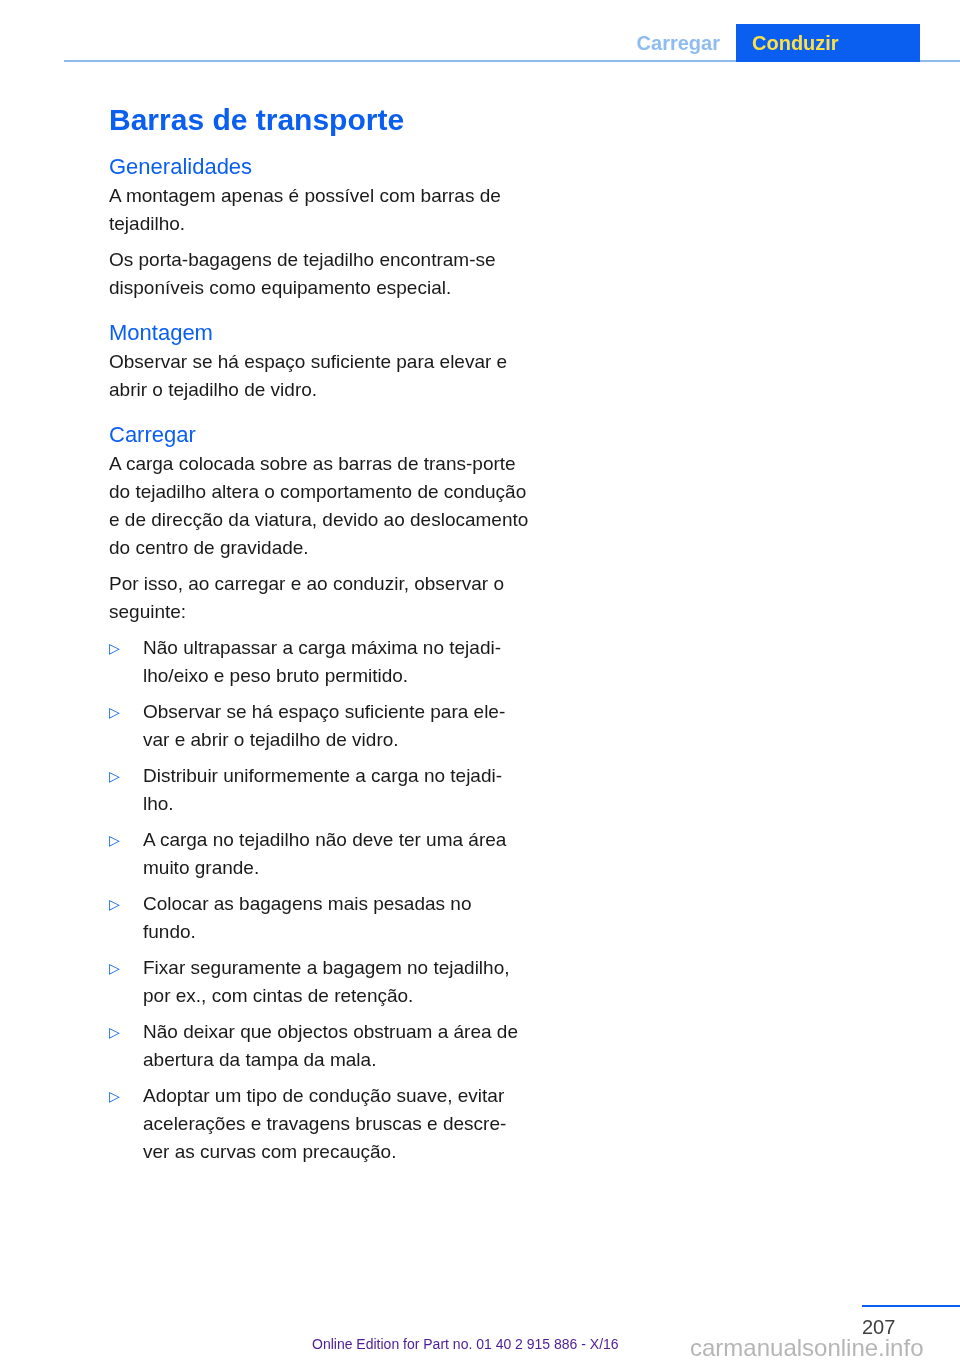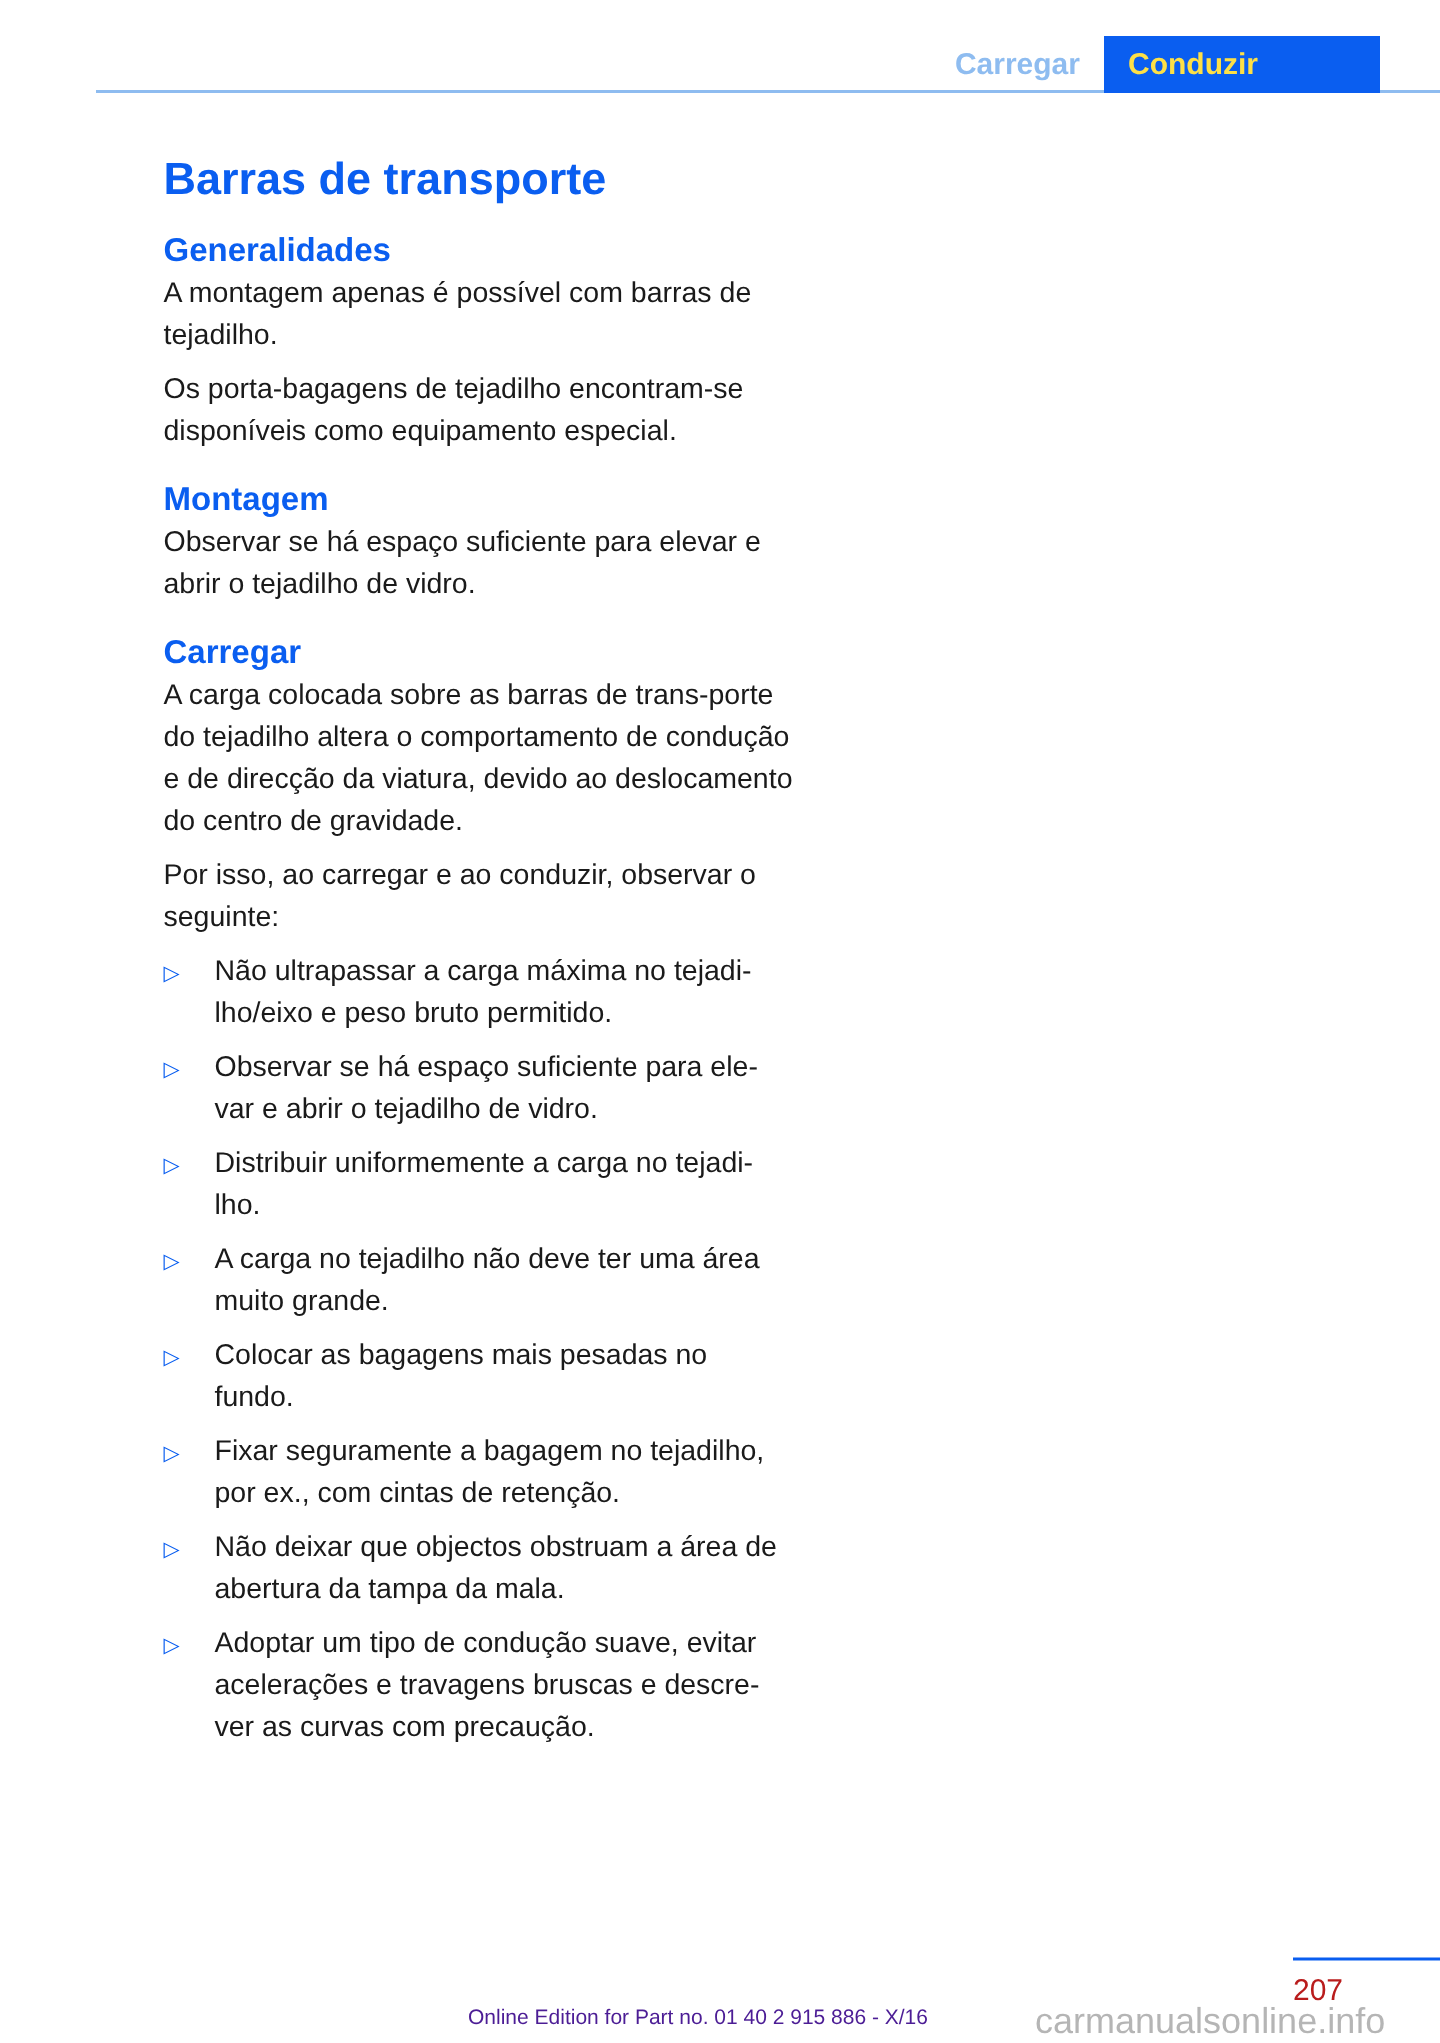--- a/index.html
+++ b/index.html
@@ -7,28 +7,28 @@
       width: 960px; height: 1362px; position: relative; background: #ffffff;
       font-family: "Liberation Sans", sans-serif; color: #1a1a1a; overflow: hidden;
     }
     .header-line { position: absolute; left: 64px; right: 0; top: 60px; height: 2px; background: #8ebcf0; }
     .tab-inactive { position: absolute; left: 606px; top: 24px; width: 130px; height: 38px;
       font-size: 20px; font-weight: bold; color: #8ebcf0; line-height: 38px; text-align: right; padding-right: 16px; box-sizing: border-box; }
     .tab-active { position: absolute; left: 736px; top: 24px; width: 184px; height: 38px; background: #0a5ef0;
       color: #fde047; font-size: 20px; font-weight: bold; line-height: 38px; padding-left: 16px; box-sizing: border-box; }
     .content { position: absolute; left: 65px; top: 100px; width: 420px; margin-left: 44px; }
     h1 { margin: 0 0 12px 0; font-size: 30px; font-weight: bold; color: #0a5ef0; line-height: 40px; }
-    h2 { margin: 0; font-size: 22px; font-weight: bold; color: #0a5ef0; line-height: 30px; }
+    h2 { margin: 0; font-size: 22px; font-weight: normal; color: #0a5ef0; line-height: 30px; }
     p { margin: 0 0 8px 0; font-size: 19px; line-height: 28px; }
     .section { margin-bottom: 16px; }
     ul { list-style: none; margin: 0; padding: 0; }
     li { position: relative; padding-left: 34px; font-size: 19px; line-height: 28px; margin-bottom: 8px; }
     li .bullet { position: absolute; left: 0; top: 0; color: #0a5ef0; font-size: 14px; }
     .footer-line { position: absolute; left: 862px; right: 0; top: 1305px; height: 2px; background: #0a5ef0; }
-    .page-number { position: absolute; left: 862px; top: 1316px; font-size: 20px; color: #b91c1c; }
+    .page-number { position: absolute; left: 862px; top: 1316px; font-size: 20px; color: #404040; }
     .footer-text { position: absolute; left: 312px; top: 1336px; font-size: 14px; color: #4c1d95; white-space: nowrap; }
     .watermark { position: absolute; left: 690px; top: 1334px; font-size: 24px; color: rgba(120,120,120,0.55); white-space: nowrap; }
   </style>
 </head>
 <body>
 
 <div class="header-line"></div>
 <div class="tab-inactive">Carregar</div>
 <div class="tab-active">Conduzir</div>
 

